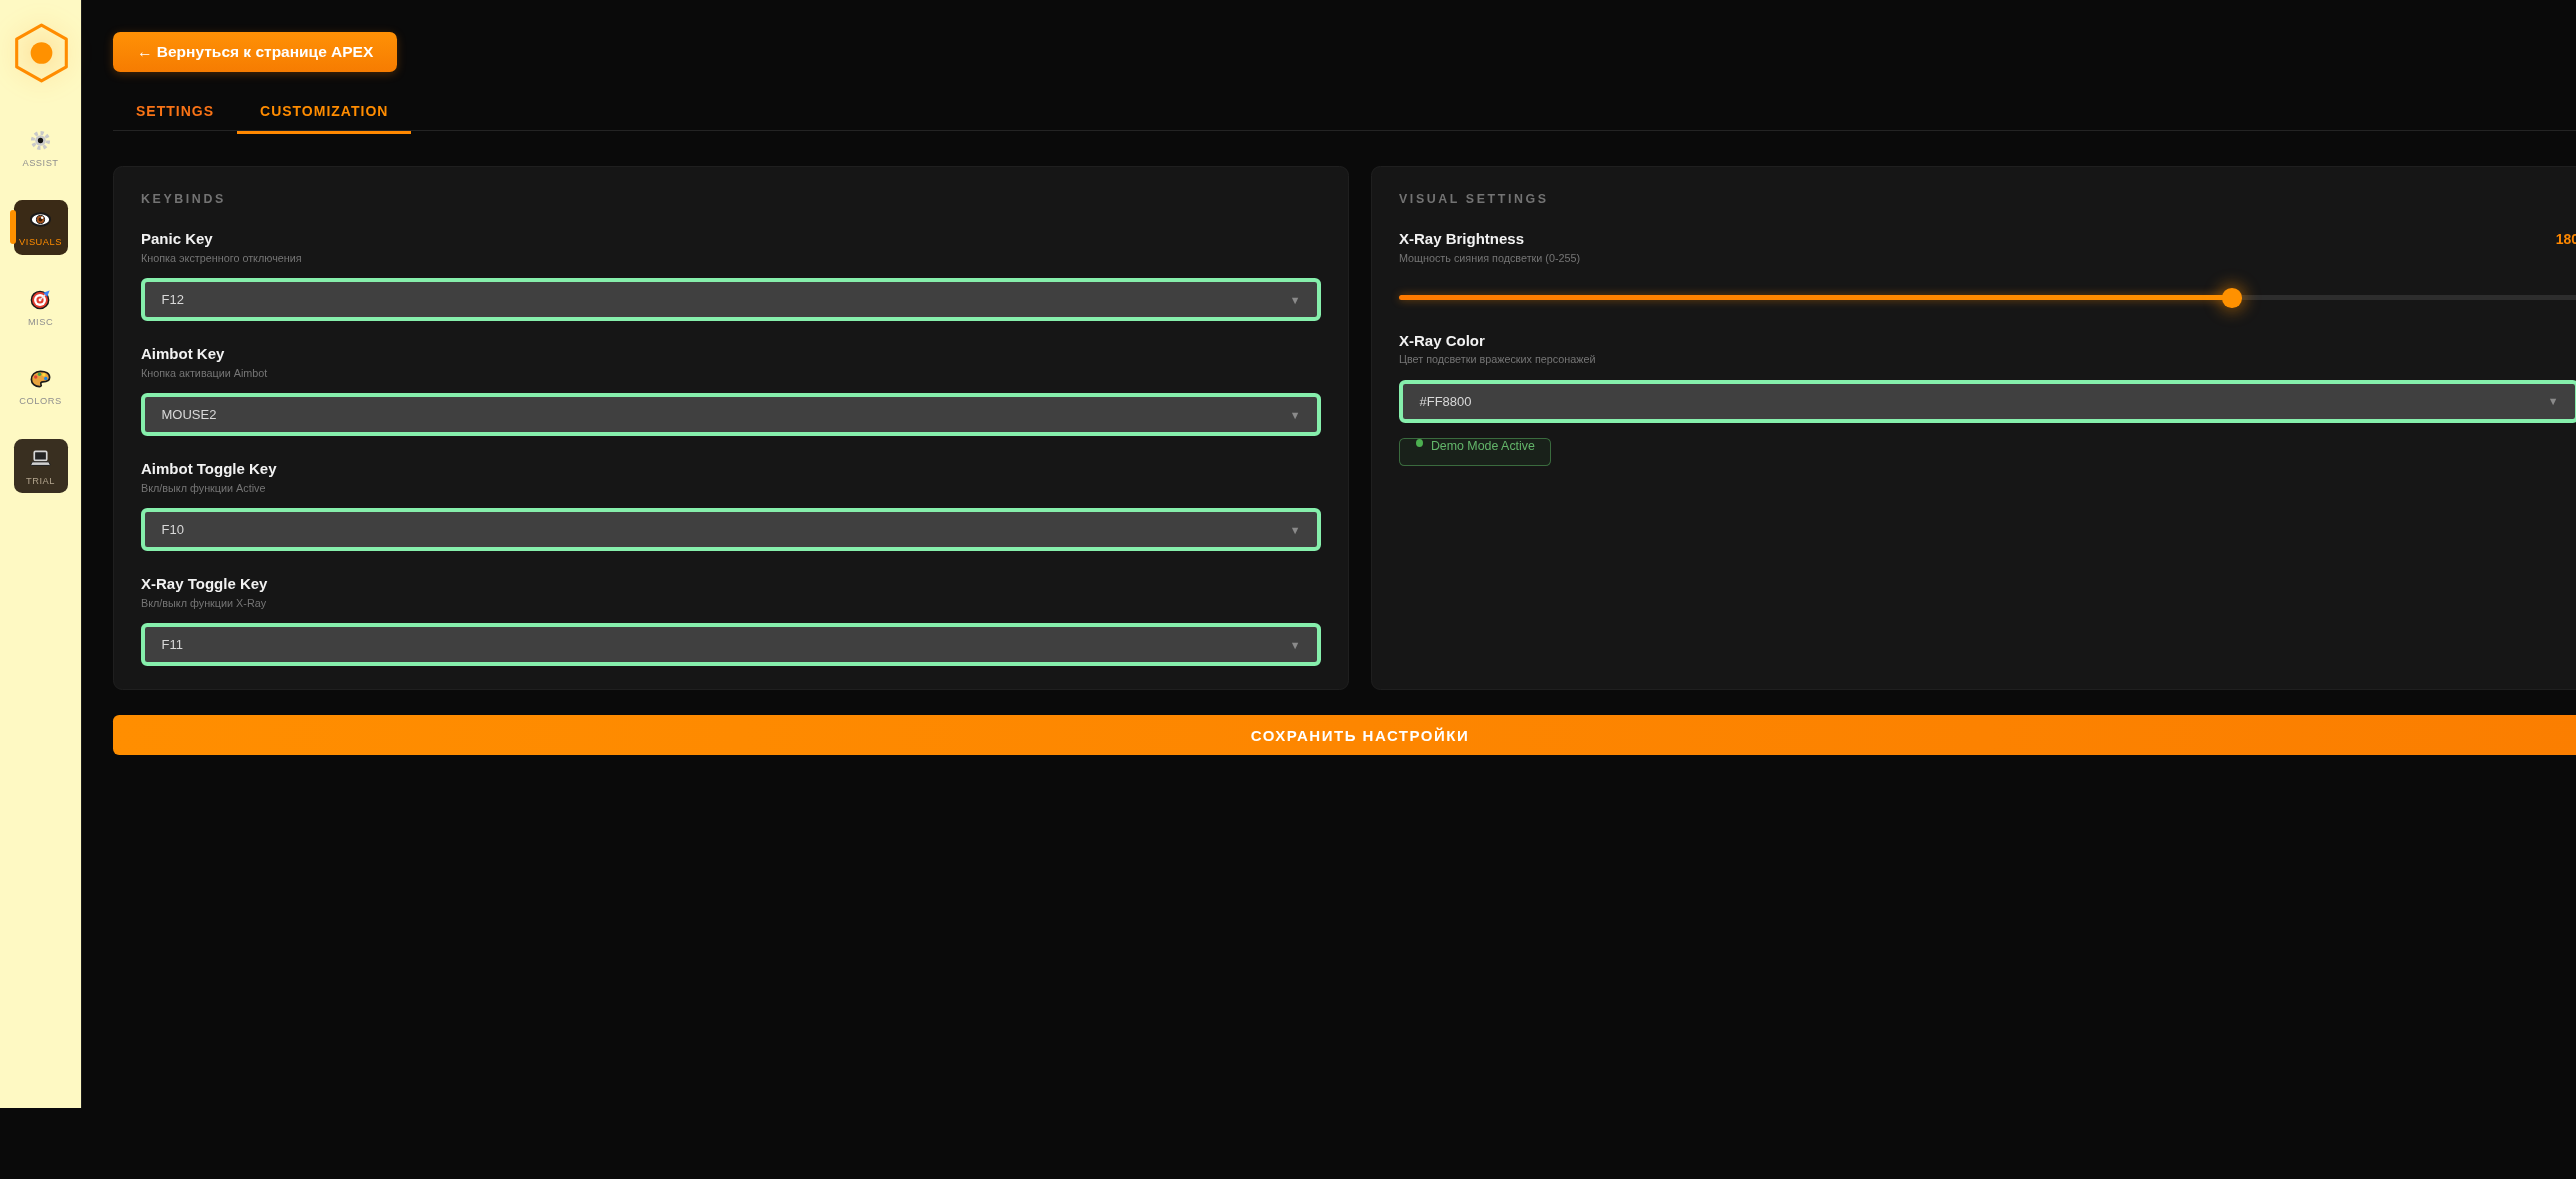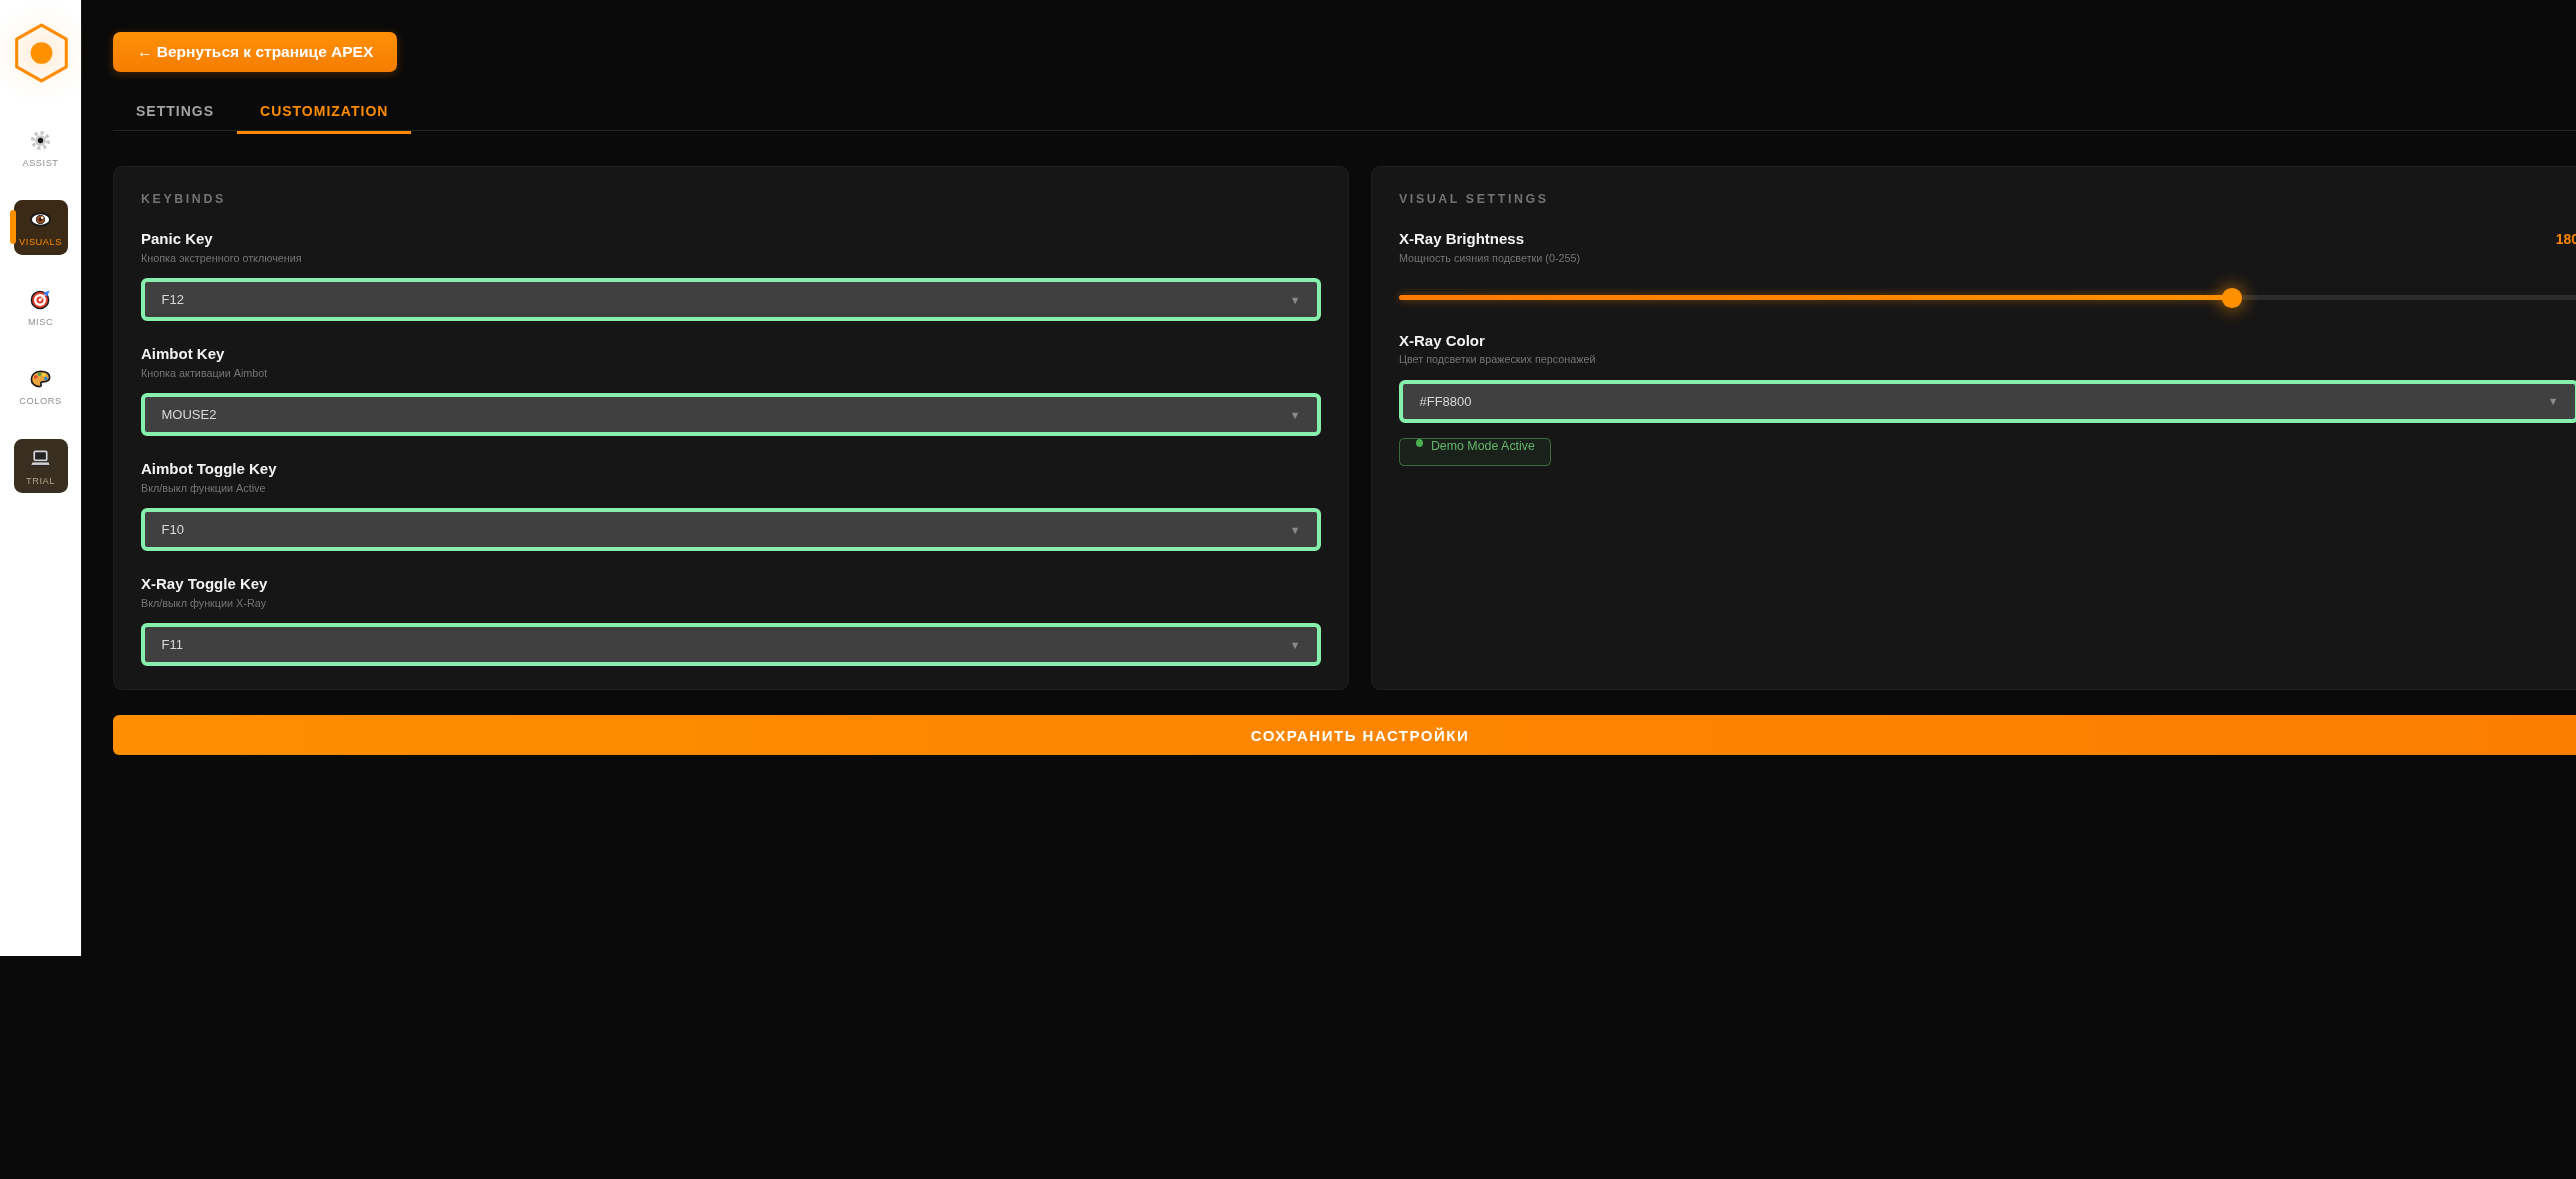--- a/index.html
+++ b/index.html
@@ -4,22 +4,22 @@
 <style>
   * { margin:0; padding:0; box-sizing:border-box; }
   html,body { background:#0a0a0a; }
   body {
     width:2638px; height:1180px; position:relative; overflow:hidden;
     font-family:"Liberation Sans", sans-serif; color:#e8e8e8;
   }
 
   
   .sidebar {
-    position:absolute; left:0; top:0; width:82px; height:956px;
-    background:#ffffff; border-right:1px solid #1d1d1d;
+    position:absolute; left:0; top:0; width:82px; height:1108px;
+    background:#fef9c3; border-right:1px solid #1d1d1d;
   }
   .logo-wrap { width:82px; height:106px; display:flex; align-items:center; justify-content:center; }
   .logo-wrap svg { filter:drop-shadow(0 0 11.3px rgba(255,140,0,.35)); }
   .side-nav { display:flex; flex-direction:column; align-items:center; gap:25px; margin-top:14.4px; }
   .nav-item {
     position:relative; width:54px; padding:8.2px 2.1px 7.2px; border-radius:8.2px;
     display:flex; flex-direction:column; align-items:center; gap:6.2px; cursor:pointer;
   }
   .nav-item .icon { width:23px; height:23px; display:block; }
   .nav-item .label { font-size:9.3px; letter-spacing:0.5px; color:#8f8f8f; }
@@ -38,21 +38,21 @@
   .back-btn {
     display:inline-flex; align-items:center; height:40px; padding:8px 24px;
     background:linear-gradient(180deg,#ff9106,#f67c01); border:none; border-radius:7.2px;
     color:#ffffff; font-size:15.5px; font-weight:700; font-family:inherit; cursor:pointer;
     box-shadow:0 2.1px 9.3px rgba(255,130,0,.25);
   }
 
   .tabs { display:flex; margin-top:24px; border-bottom:1.5px solid #242424; }
   .tab {
     padding:7.2px 23px 11.3px; font-size:14px; font-weight:700; letter-spacing:1px;
-    color:#a3a3a3; cursor:pointer;
+    color:#f97316; cursor:pointer;
   }
   .tab.active { color:#ff8c00; border-bottom:3.6px solid #ff8800; margin-bottom:-3.6px; }
 
   .panels { display:flex; gap:22px; margin-top:35px; }
   .panel {
     flex:1; background:#161616; border:1px solid #1f1f1f; border-radius:9.3px;
     padding:25px 27px 23px;
   }
   .section-header { font-size:12.4px; font-weight:700; letter-spacing:2.6px; color:#737373; }
 

